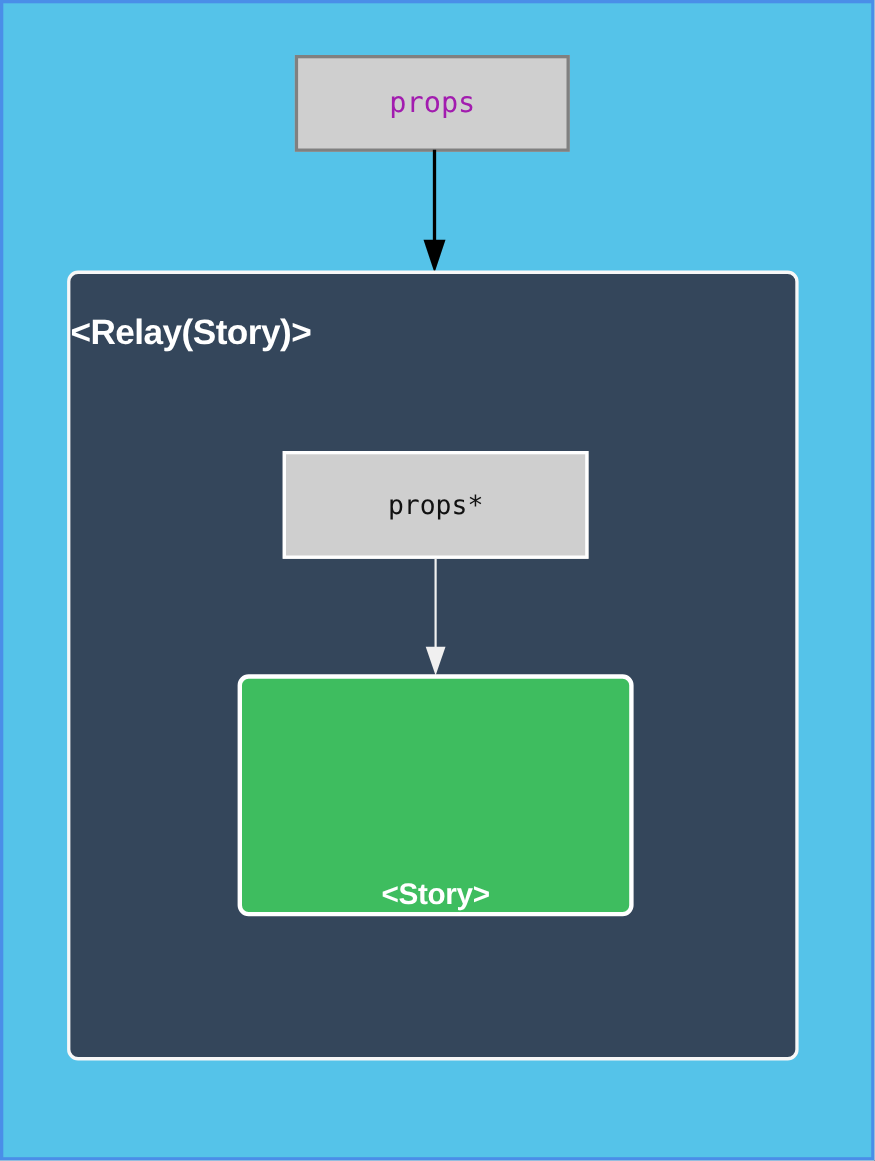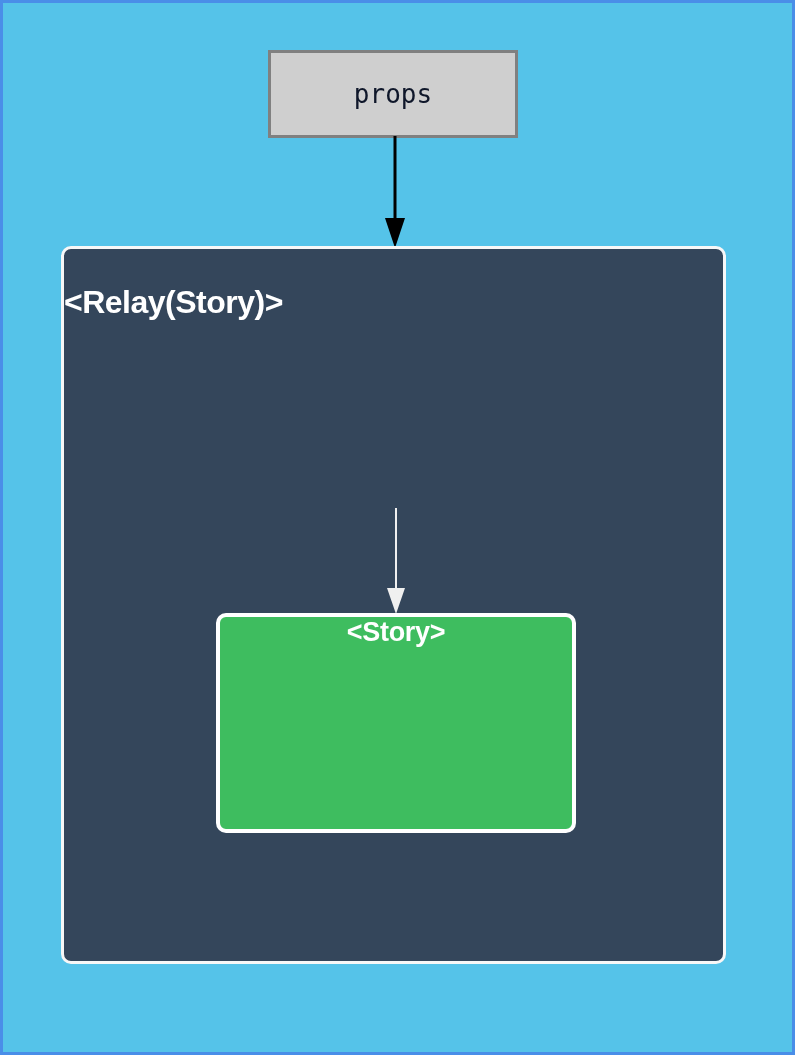--- a/index.html
+++ b/index.html
@@ -28,21 +28,21 @@
     box-sizing: border-box;
     background: #cfcfcf;
     border: 3px solid #808080;
     display: flex;
     align-items: center;
     justify-content: center;
   }
   .props-label {
     font-family: "DejaVu Sans Mono", "Liberation Mono", monospace;
     font-size: 26px;
-    color: #0f172a;
+    color: #a21caf;
     letter-spacing: 0px;
     line-height: 1;
   }
 
   
   .arrow-dark {
     position: absolute;
     left: 370px;
     top: 133px;
     width: 44px;
@@ -108,21 +108,21 @@
     position: absolute;
     left: 152px;
     top: 364px;
     width: 360px;
     height: 220px;
     box-sizing: border-box;
     background: #3ebd5f;
     border: 4px solid #ffffff;
     border-radius: 10px;
     display: flex;
-    align-items: flex-start;
+    align-items: flex-end;
     justify-content: center;
   }
   .story-label {
     font-family: "Liberation Sans", sans-serif;
     font-weight: bold;
     font-size: 27px;
     color: #ffffff;
     letter-spacing: -0.3px;
   }
 </style>
@@ -137,20 +137,23 @@
 
   <svg class="arrow-dark" viewBox="0 0 44 112" xmlns="http://www.w3.org/2000/svg">
     <line x1="22" y1="0" x2="22" y2="90" stroke="#000000" stroke-width="3"></line>
     <polygon points="22,112 12,82 32,82" fill="#000000"></polygon>
   </svg>
 
   <div class="relay-panel">
 
     <div class="relay-title">&lt;Relay(Story)&gt;</div>
 
+    <div class="props-star-box">
+      <span class="props-star-label">props*</span>
+    </div>
 
     <svg class="arrow-light" viewBox="0 0 40 108" xmlns="http://www.w3.org/2000/svg">
       <line x1="20" y1="0" x2="20" y2="84" stroke="#f0f0f0" stroke-width="2"></line>
       <polygon points="20,106 11,80 29,80" fill="#f0f0f0"></polygon>
     </svg>
 
     <div class="story-box">
       <span class="story-label">&lt;Story&gt;</span>
     </div>
 

